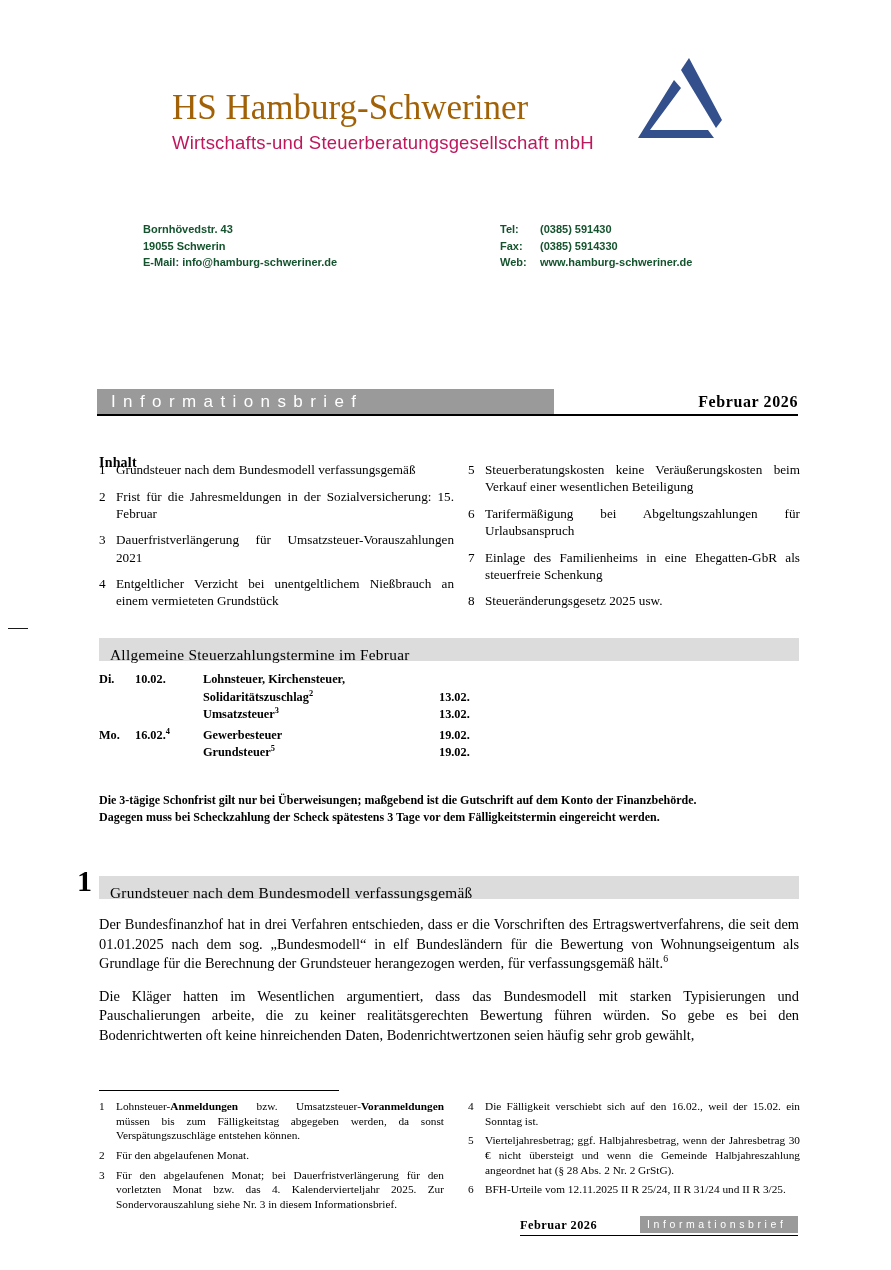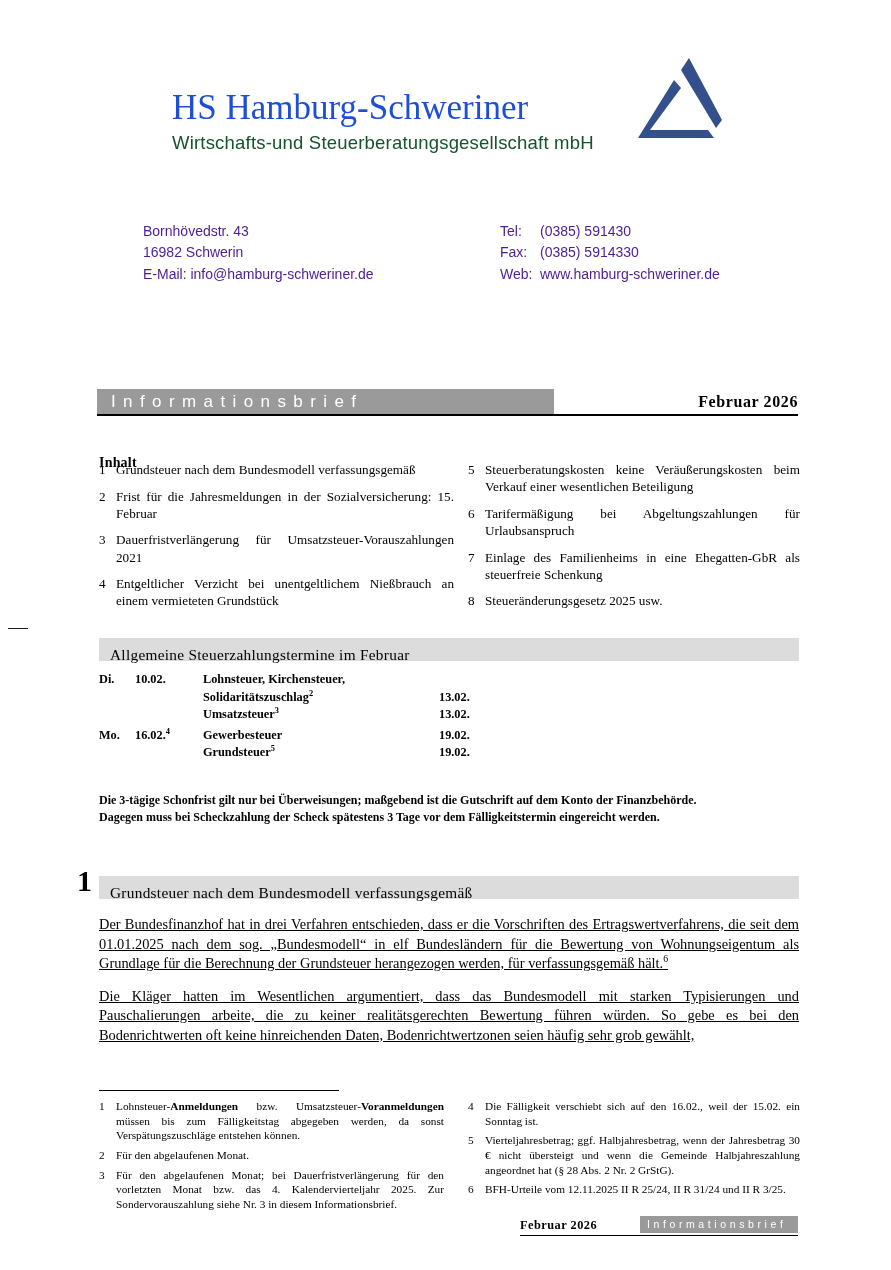--- a/index.html
+++ b/index.html
@@ -23,46 +23,47 @@
   }
   .logo-block {
     position: absolute;
     left: 172px; top: 90px;
     width: 560px;
   }
   .logo-name {
     font-family: "Liberation Serif", serif;
     font-size: 35px;
     letter-spacing: 0px;
-    color: #1d4ed8;
+    color: #a16207;
     line-height: 1.05;
     white-space: nowrap;
   }
   .logo-sub {
     font-family: "Liberation Sans", sans-serif;
     font-size: 18.5px;
-    color: #14532d;
+    color: #be185d;
     letter-spacing: 0.2px;
     margin-top: 5px;
     white-space: nowrap;
   }
   .logo-mark {
     position: absolute;
     left: 636px; top: 58px;
     width: 86px; height: 88px;
   }
 
   
   .addr {
     position: absolute;
     font-family: "Liberation Sans", sans-serif;
-    font-size: 14px;
+    font-size: 11px;
     line-height: 1.52;
-    color: #4c1d95;
+    color: #14532d;
     white-space: nowrap;
+    font-weight: bold;
   }
   .addr-left { left: 143px; top: 221px; }
   .addr-right { left: 500px; top: 221px; }
   .addr-row { display: block; }
   .addr-label {
     display: inline-block;
     width: 40px;
   }
 
   
@@ -189,21 +190,21 @@
     line-height: 1;
   }
   .art-body {
     position: absolute;
     left: 99px; top: 915px;
     width: 700px;
     font-size: 14.4px;
     line-height: 1.36;
     text-align: justify;
   }
-  .art-body p { margin: 0 0 13px 0; text-decoration: underline; }
+  .art-body p { margin: 0 0 13px 0; }
 
   
   .fn-rule {
     position: absolute;
     left: 99px; top: 1090px;
     width: 240px; height: 1px;
     background: #000;
   }
   .footnotes {
     position: absolute;
@@ -260,21 +261,21 @@
     <div class="logo-sub">Wirtschafts-und Steuerberatungsgesellschaft mbH</div>
   </div>
   <svg class="logo-mark" viewBox="0 0 86 88">
     <polygon points="53,0 86,62 80,70 45,12" fill="#33508c"></polygon>
     <polygon points="38,22 45,30 14,72 72,72 78,80 2,80" fill="#33508c"></polygon>
   </svg>
 </div>
 
 <div class="addr addr-left">
   <span class="addr-row">Bornhövedstr. 43</span>
-  <span class="addr-row">16982 Schwerin</span>
+  <span class="addr-row">19055 Schwerin</span>
   <span class="addr-row">
     <span>E-Mail:</span>
     <span>info@hamburg-schweriner.de</span>
   </span>
 </div>
 
 <div class="addr addr-right">
   <span class="addr-row">
     <span class="addr-label">Tel:</span><span>(0385) 591430</span>
   </span>

